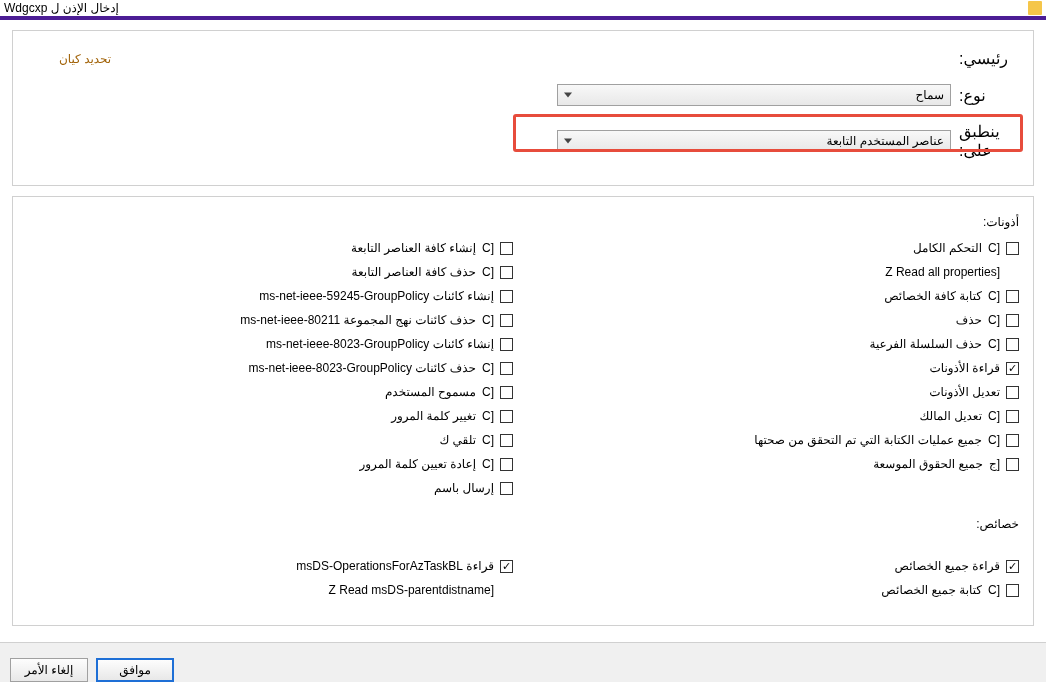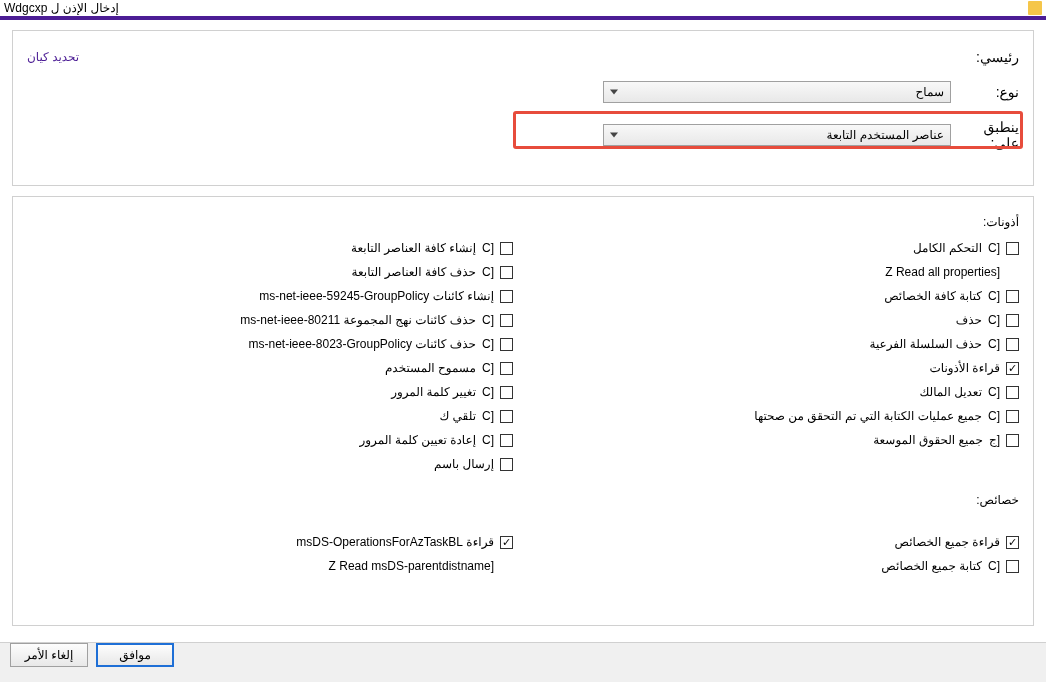--- a/index.html
+++ b/index.html
@@ -43,31 +43,31 @@
 .panel.main { height: 430px; overflow: hidden; }
 .row {
   display: flex;
   align-items: center;
   margin-bottom: 16px;
   gap: 8px;
 }
 .row-label {
   width: 60px;
   color: #000;
-  text-align: right;
-  font-size: 14px;
+  text-align: left;
+  font-size: 16px;
 }
 .row-spacer { width: 6px; }
-.link { color: #4c1d95; cursor: pointer; }
+.link { color: #a16207; cursor: pointer; margin-left: 32px; }
 .select-entity { margin-right: auto; }
 .dropdown {
   height: 22px;
   border: 1px solid #a0a0a0;
   background: linear-gradient(#f8f8f8,#e8e8e8);
-  width: 348px;
+  width: 394px;
   display: flex;
   align-items: center;
   padding: 0 6px;
   font-size: 12px;
   position: relative;
 }
 .dropdown .chev {
   position: absolute;
   left: 6px;
   top: 50%;
@@ -116,21 +116,21 @@
   color: #000;
 }
 .prefix { font-size: 12px; }
 .footer {
   position: absolute;
   bottom: 0; left: 0; right: 0;
   height: 40px;
   border-top: 1px solid #d0d0d0;
   background: #f0f0f0;
   display: flex;
-  align-items: flex-start;
+  align-items: flex-end;
   padding: 0 10px;
   gap: 8px;
   direction: ltr;
 }
 .btn {
   min-width: 78px;
   height: 24px;
   border: 1px solid #a0a0a0;
   background: linear-gradient(#fdfdfd,#e8e8e8);
   font-size: 12px;
@@ -201,20 +201,24 @@
             <span class="chk"></span>
             <span class="prefix">[C</span>
             <span>حذف السلسلة الفرعية</span>
           </div>
           <div class="perm-item">
             <span class="chk checked"></span>
             <span>قراءة الأذونات</span>
           </div>
           <div class="perm-item">
             <span class="chk"></span>
+            <span>تعديل الأذونات</span>
+          </div>
+          <div class="perm-item">
+            <span class="chk"></span>
             <span class="prefix">[C</span>
             <span>تعديل المالك</span>
           </div>
           <div class="perm-item">
             <span class="chk"></span>
             <span class="prefix">[C</span>
             <span>جميع عمليات الكتابة التي تم التحقق من صحتها</span>
           </div>
           <div class="perm-item">
             <span class="chk"></span>
@@ -234,20 +238,24 @@
             <span>حذف كافة العناصر التابعة</span>
           </div>
           <div class="perm-item">
             <span class="chk"></span>
             <span>إنشاء كائنات ms-net-ieee-59245-GroupPolicy</span>
           </div>
           <div class="perm-item">
             <span class="chk"></span>
             <span class="prefix">[C</span>
             <span>حذف كائنات نهج المجموعة ms-net-ieee-80211</span>
+          </div>
+          <div class="perm-item">
+            <span class="chk"></span>
+            <span>إنشاء كائنات ms-net-ieee-8023-GroupPolicy</span>
           </div>
           <div class="perm-item">
             <span class="chk"></span>
             <span class="prefix">[C</span>
             <span>حذف كائنات ms-net-ieee-8023-GroupPolicy</span>
           </div>
           <div class="perm-item">
             <span class="chk"></span>
             <span class="prefix">[C</span>
             <span>مسموح المستخدم</span>

